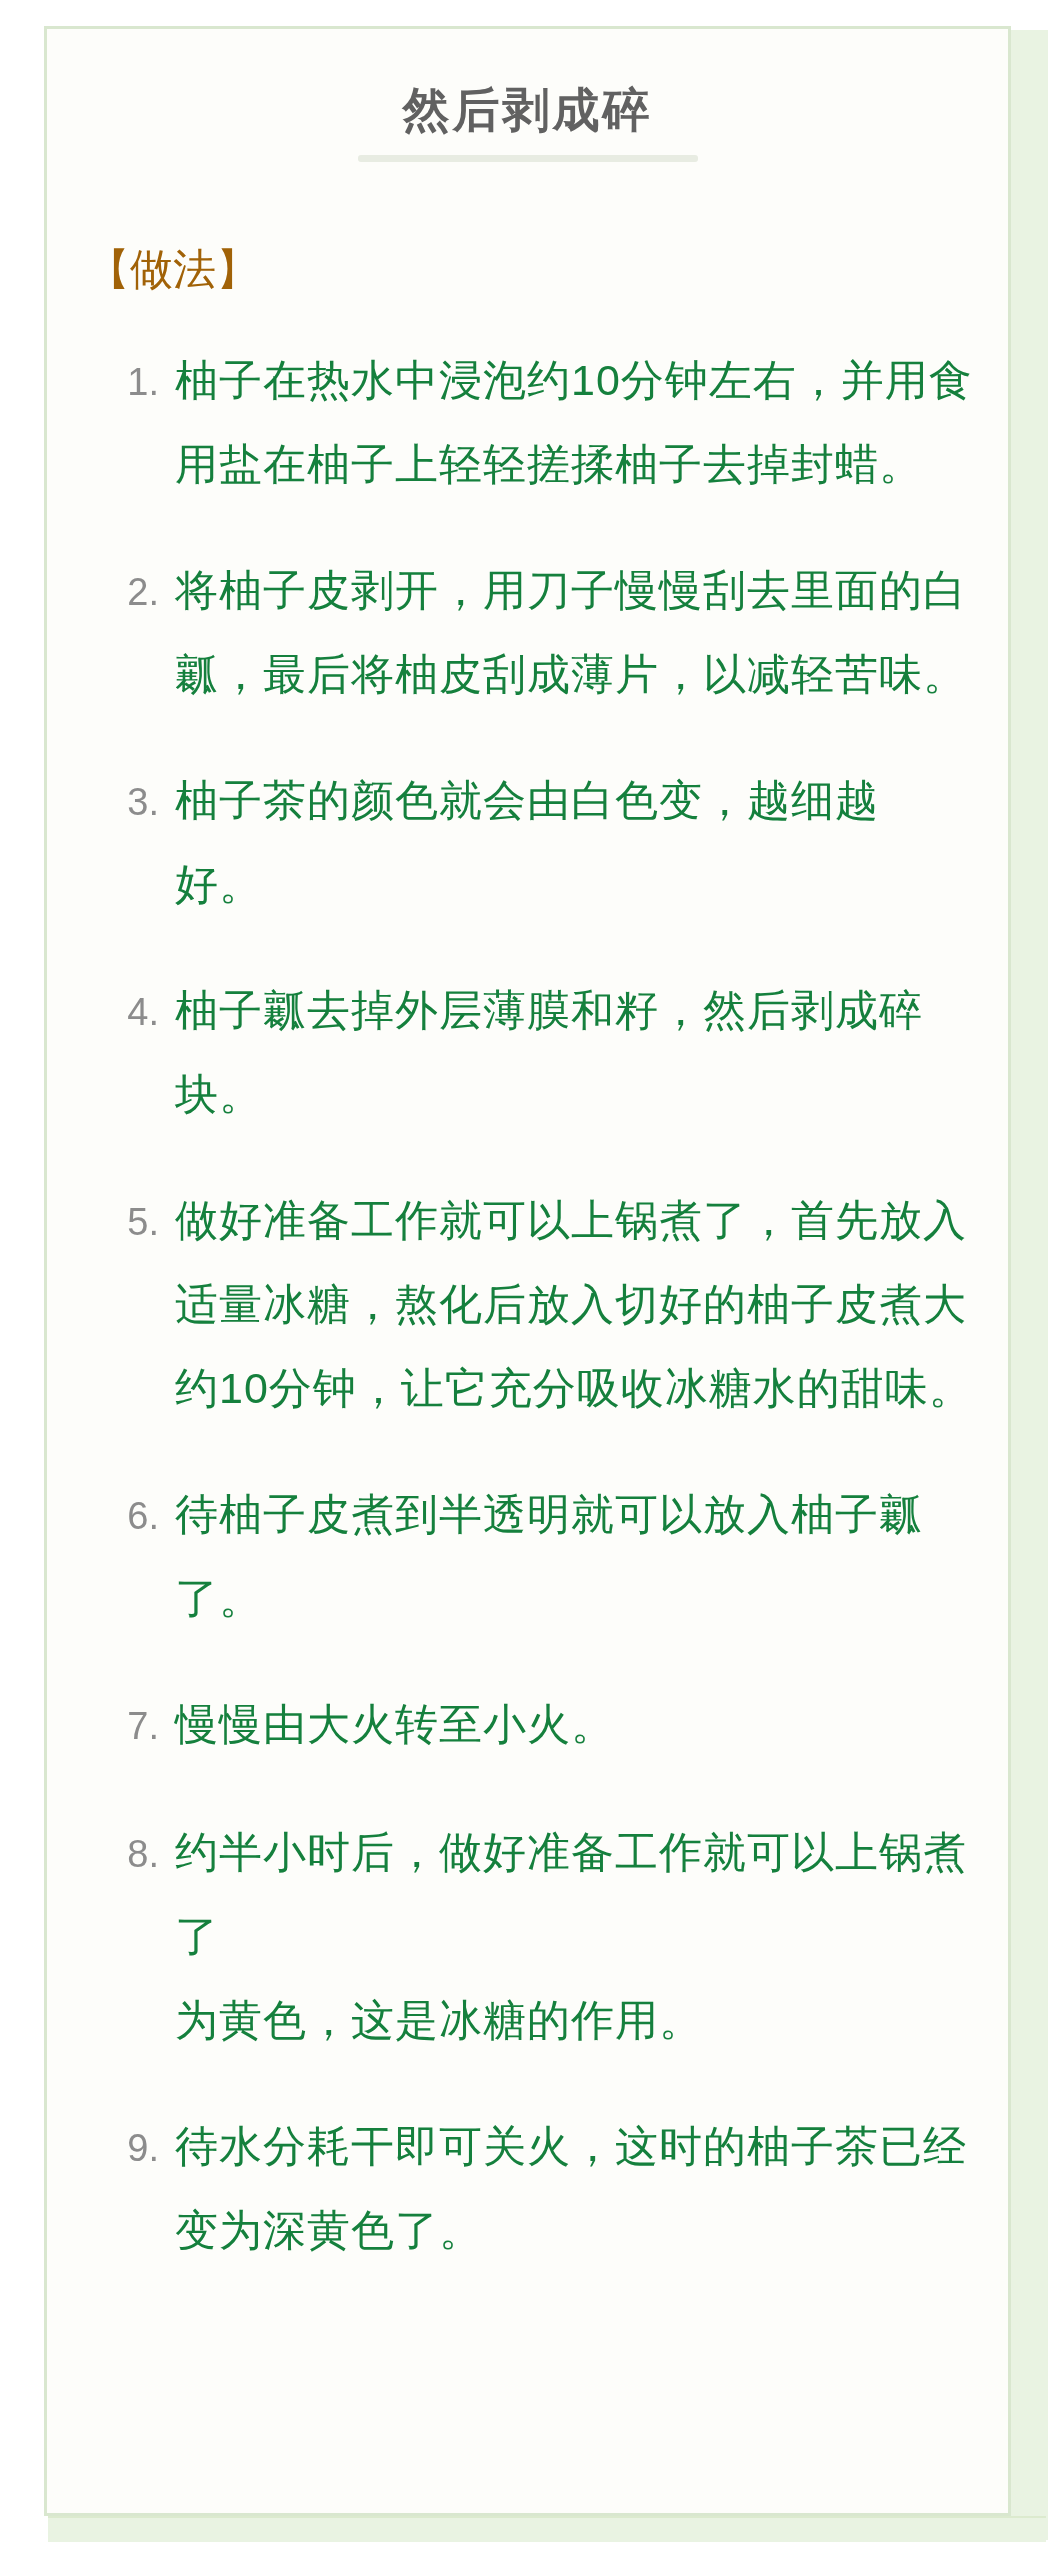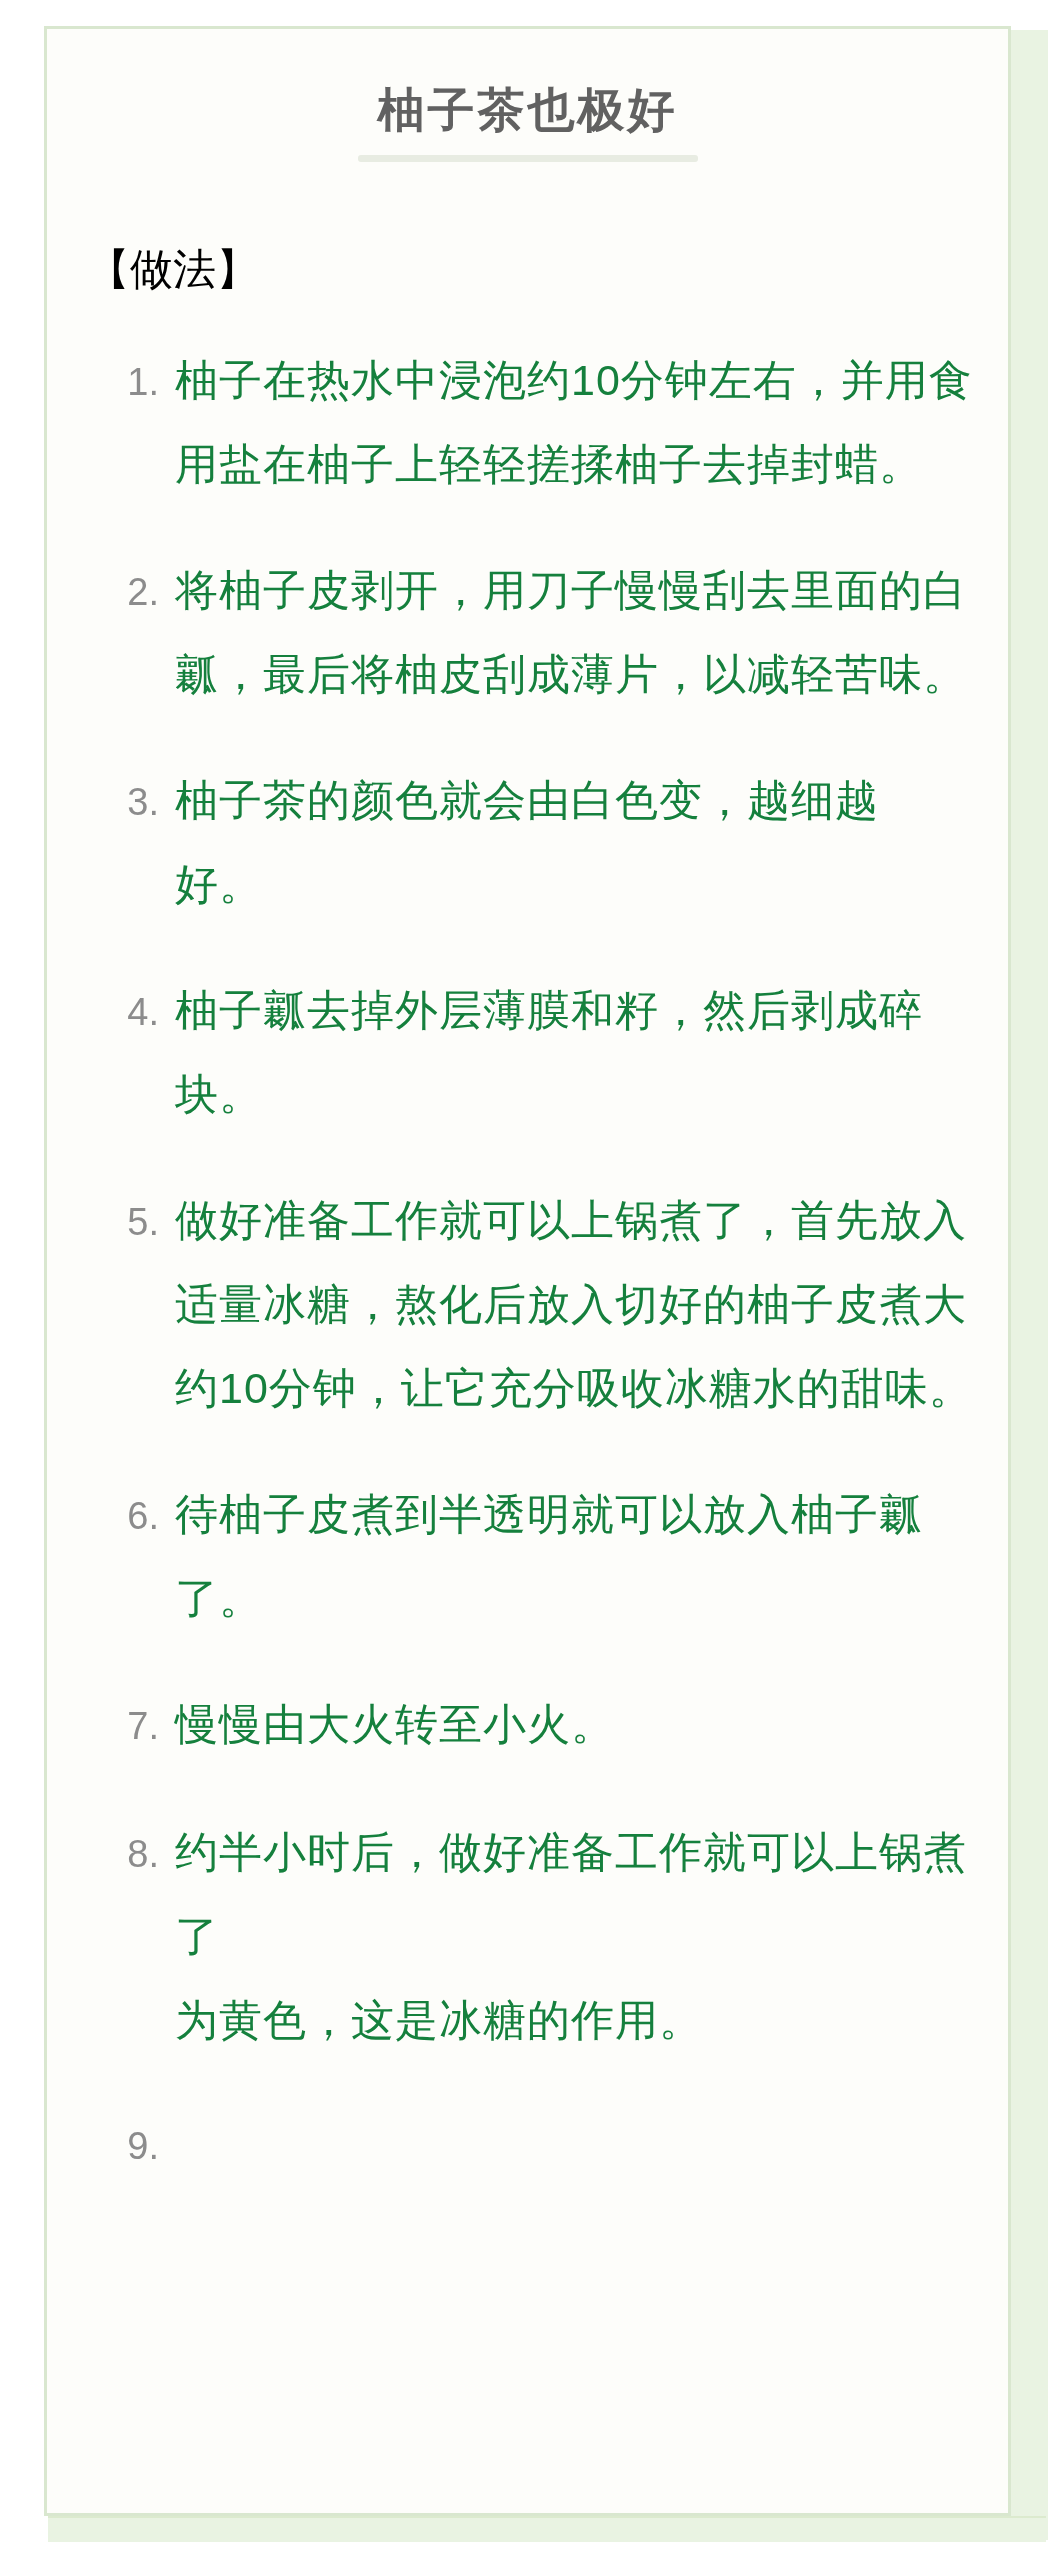--- a/index.html
+++ b/index.html
@@ -37,21 +37,21 @@
   }
   .title-underline{
     width:340px;height:7px;border-radius:3px;
     background:#e8ece2;
     margin:16px auto 0 auto;
   }
   .section-header{
     margin:84px 7px 0 40px;
     font-size:43px;line-height:46px;
     font-weight:400;
-    color:#000000;
+    color:#a16207;
   }
   .steps{
     margin:46px 0 0 0;
     padding:0 0 0 40px;
     list-style:none;
   }
   .step{
     display:flex;
     align-items:baseline;
     margin:0 0 42px 0;
@@ -77,21 +77,21 @@
 </head>
 <body>
 
 <div class="page">
 
   <div class="shadow-right"></div>
   <div class="shadow-bottom"></div>
 
   <div class="card">
 
-    <div class="title">柚子茶也极好</div>
+    <div class="title">然后剥成碎</div>
     <div class="title-underline"></div>
 
     <div class="section-header">【做法】</div>
 
     <ol class="steps">
       <li class="step">
         <span class="step-num">1.</span>
         <div class="step-text">柚子在热水中浸泡约10分钟左右，并用食
 用盐在柚子上轻轻搓揉柚子去掉封蜡。</div>
       </li>
@@ -125,17 +125,19 @@
         <span class="step-num">7.</span>
         <div class="step-text">慢慢由大火转至小火。</div>
       </li>
       <li class="step">
         <span class="step-num">8.</span>
         <div class="step-text">约半小时后，做好准备工作就可以上锅煮了
 为黄色，这是冰糖的作用。</div>
       </li>
       <li class="step">
         <span class="step-num">9.</span>
+        <div class="step-text">待水分耗干即可关火，这时的柚子茶已经
+变为深黄色了。</div>
       </li>
     </ol>
 
   </div>
 </div>
 
 </body></html>

